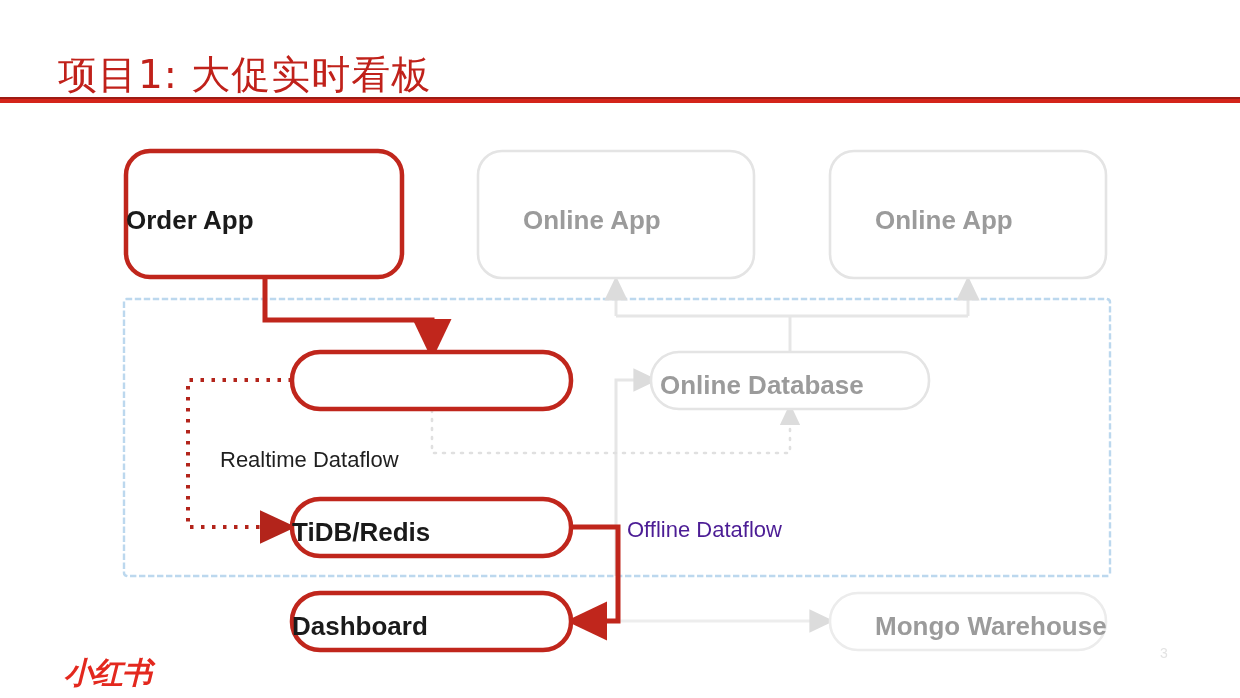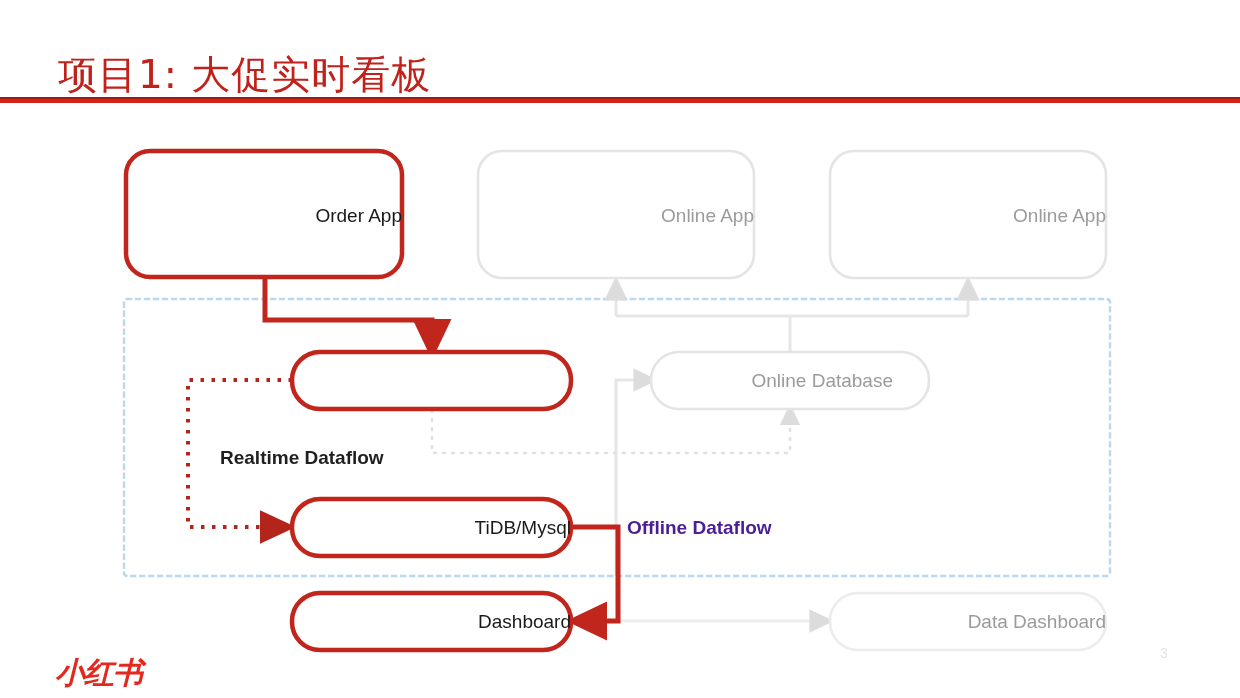--- a/index.html
+++ b/index.html
@@ -52,41 +52,41 @@
     left: 0;
     top: 0;
     width: 1240px;
     height: 698px;
   }
   #diagram svg { display: block; }
 
   
   .node-label {
     position: absolute;
-    text-align: right;
-    font-size: 19px;
+    text-align: left;
+    font-size: 26px;
     white-space: nowrap;
     pointer-events: none;
+    font-weight: bold;
   }
   .node-label.dark  { color: #1a1a1a; }
-  .node-label.grey  { color: #9b9b9b; }
+  .node-label.grey  { color: #9b9b9b; padding-left: 45px; }
 
   .flow-label {
     position: absolute;
-    font-size: 19px;
+    font-size: 22px;
     white-space: nowrap;
-    font-weight: bold;
   }
   .flow-label.dark { color: #1f1f1f; }
   .flow-label.grey { color: #4c1d95; }
 
   
   #brand-logo {
     position: absolute;
-    left: 55px;
+    left: 64px;
     top: 653px;
     font-size: 30px;
     font-weight: bold;
     color: #e3281e;
     letter-spacing: -1px;
     font-family: "DejaVu Sans", "Liberation Sans", sans-serif;
     font-style: italic;
   }
   #page-number {
     position: absolute;
@@ -156,25 +156,25 @@
 
   <div class="node-label dark" style="left:126px; top:205px; width:276px;">Order App</div>
 
   <div class="node-label grey" style="left:478px; top:205px; width:276px;">Online App</div>
 
   <div class="node-label grey" style="left:830px; top:205px; width:276px;">Online App</div>
 
 
   <div class="node-label grey" style="left:615px; top:370px; width:278px;">Online Database</div>
 
-  <div class="node-label dark" style="left:292px; top:517px; width:279px;">TiDB/Mysql</div>
+  <div class="node-label dark" style="left:292px; top:517px; width:279px;">TiDB/Redis</div>
 
   <div class="node-label dark" style="left:292px; top:611px; width:279px;">Dashboard</div>
 
-  <div class="node-label grey" style="left:830px; top:611px; width:276px;">Data Dashboard</div>
+  <div class="node-label grey" style="left:830px; top:611px; width:276px;">Mongo Warehouse</div>
 
   <div class="flow-label dark" style="left:220px; top:447px;">Realtime Dataflow</div>
 
   <div class="flow-label grey" style="left:627px; top:517px;">Offline Dataflow</div>
 </div>
 
 <div id="brand-logo">小红书</div>
 
 <div id="page-number">3</div>
 

